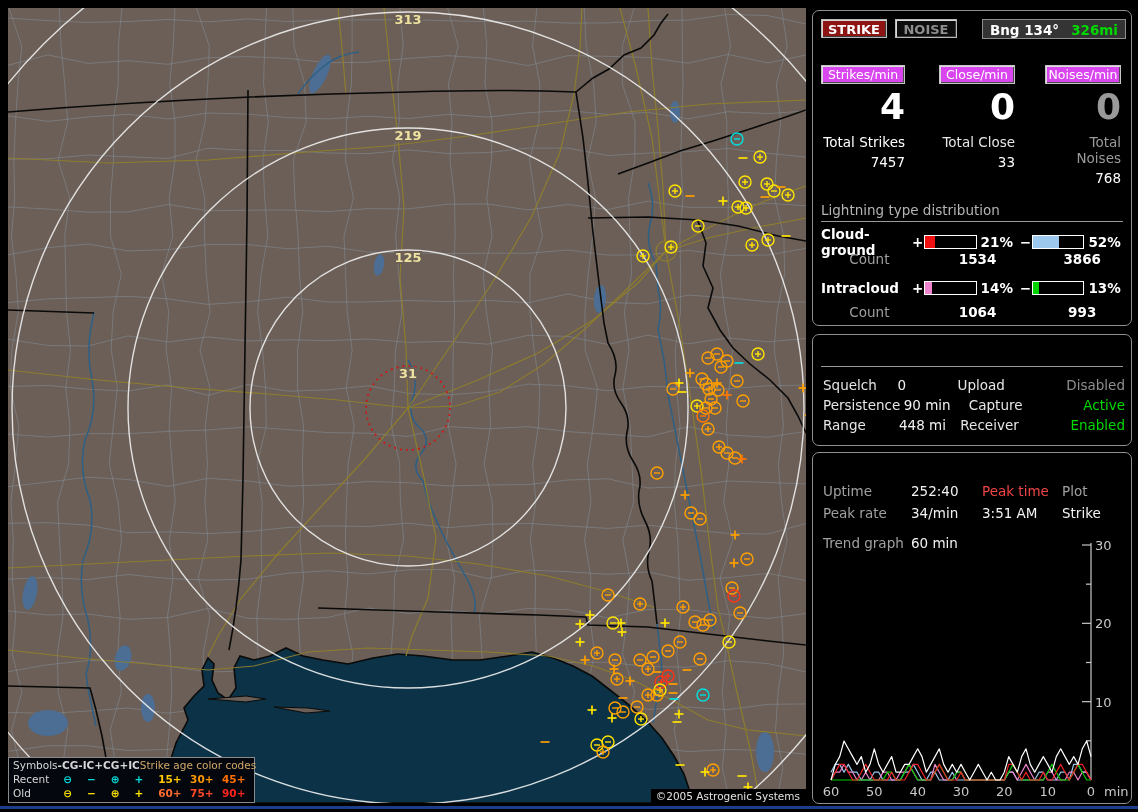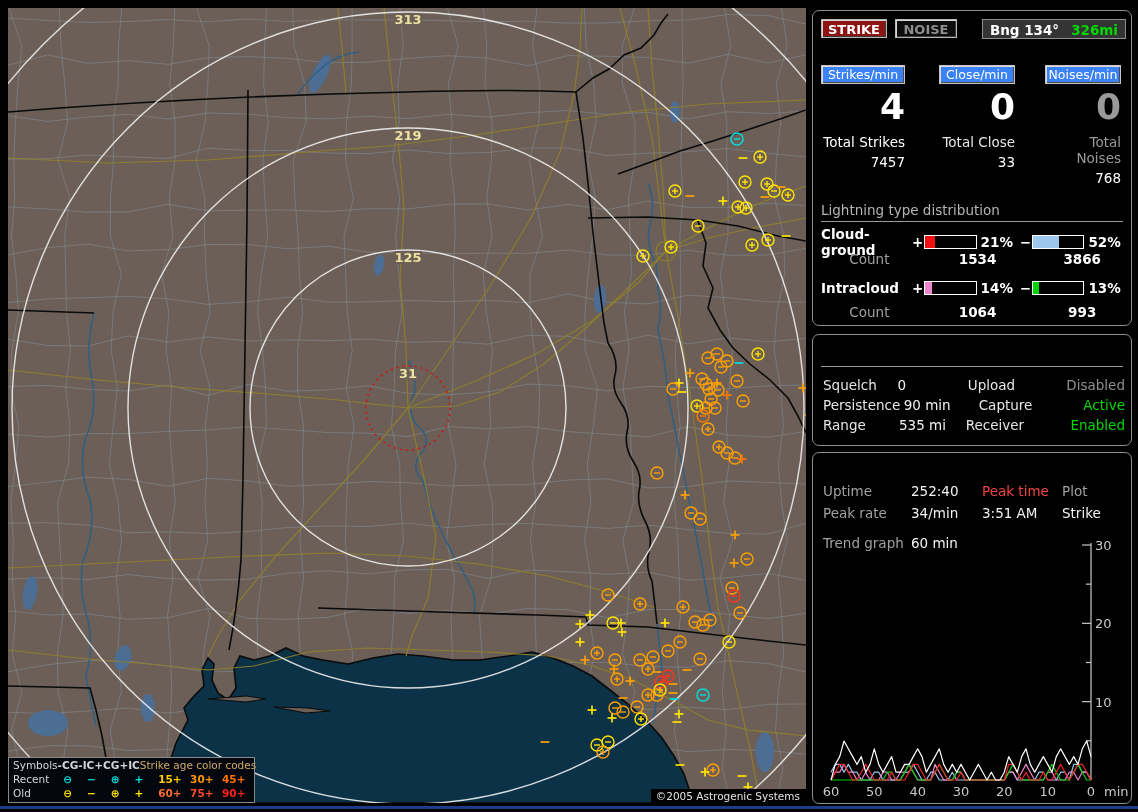--- a/index.html
+++ b/index.html
@@ -28,40 +28,40 @@
         font-weight:bold;font-size:13px;border:1px solid #b9b9b9;
         box-shadow:inset 1px 1px 0 #d8d8d8, inset -1px -1px 0 #3a3a3a;box-sizing:border-box;}
   #lamp-strike{left:8px;width:66px;}
   #lamp-noise{left:82px;width:62px;}
   #bngbox{position:absolute;top:8px;right:5px;height:20px;line-height:20px;background:#343434;
           border:1px solid #8f8f8f;padding:0 7px;font-weight:bold;font-size:13.5px;box-sizing:border-box;}
   #bngbox .bng-label{color:#fff;margin-right:12px;}
   .ratecol{position:absolute;text-align:right;}
   #rc0{left:8px;width:84px;} #rc1{left:126px;width:76px;} #rc2{left:232px;width:76px;}
   .chip{display:block;margin-top:54px;height:17px;line-height:17px;text-align:center;
-        background:#3b82f6;color:#fff;font-size:12.5px;border:1px solid #c4c4c4;
+        background:#d946ef;color:#fff;font-size:12.5px;border:1px solid #c4c4c4;
         box-shadow:inset 1px 1px 0 #dcdcdc, inset -1px -1px 0 #4a4a4a;}
   .bigval{font-size:36px;font-weight:bold;line-height:40px;margin-top:3px;}
   .totlab{margin-top:7px;font-size:13.5px;}
   .totval{margin-top:4px;color:#fff;}
   #dist-title{position:absolute;left:8px;right:8px;top:191px;color:#b4b4b4;
               border-bottom:1px solid #9a9a9a;padding-bottom:3px;}
   .distrow{position:absolute;left:8px;right:4px;display:flex;align-items:center;font-weight:bold;}
   .countrow{position:absolute;left:8px;right:4px;display:flex;text-align:center;}
   .dlabel{width:96px;color:#fff;}
   .dim{color:#a0a0a0;font-weight:normal;}
   .sign{width:13px;text-align:center;color:#fff;}
   .bar{width:54px;height:12px;border:1px solid #fff;background:#000;display:inline-block;}
   .bar i{display:block;height:100%;}
   .pct{width:41px;padding-left:4px;color:#fff;}
   .cnt{width:100px;padding-left:15px;font-weight:bold;color:#fff;}
   #datetime{position:absolute;left:10px;top:5px;font-size:19px;font-weight:bold;}
   #date-rule{position:absolute;left:8px;right:8px;top:31px;border-bottom:1px solid #9a9a9a;}
   .srow{position:absolute;left:10px;right:6px;display:flex;}
-  .sl1{width:88px;color:#e6e6e6;} .sv1{width:71px;} .sl2{width:80px;color:#e6e6e6;text-align:center;} .sv2{flex:1;margin-left:41px;}
+  .sl1{width:88px;color:#e6e6e6;} .sv1{width:71px;} .sl2{width:80px;color:#e6e6e6;} .sv2{flex:1;margin-left:41px;}
   .grow{position:absolute;left:10px;right:6px;display:flex;margin-top:20px;}
   .gl{width:88px;color:#a0a0a0;} .g2{width:71px;} .g3{width:80px;} .g4{flex:1;}
   #trend-svg{position:absolute;left:3px;top:85px;}
   
   #bottom-edge{position:absolute;left:0;right:0;top:806px;height:3px;}
 </style>
 </head>
 <body>
 
 <div id="map">
@@ -521,21 +521,21 @@
     <span class="sv2" style="color: rgb(142, 142, 142);">Disabled</span>
   </div>
   <div class="srow" style="top:62px">
     <span class="sl1">Persistence</span>
     <span class="sv1" style="color: rgb(242, 242, 242);">90 min</span>
     <span class="sl2">Capture</span>
     <span class="sv2" style="color: rgb(0, 216, 0);">Active</span>
   </div>
   <div class="srow" style="top:82px">
     <span class="sl1">Range</span>
-    <span class="sv1" style="color: rgb(242, 242, 242);">535 mi</span>
+    <span class="sv1" style="color: rgb(242, 242, 242);">448 mi</span>
     <span class="sl2">Receiver</span>
     <span class="sv2" style="color: rgb(0, 216, 0);">Enabled</span>
   </div>
 </div>
 
 <div id="box3" class="pbox">
   <div class="grow" style="top:10px">
     <span class="gl">Uptime</span>
     <span class="g2" style="color: rgb(242, 242, 242);">252:40</span>
     <span class="g3" style="color: #ef4444;">Peak time</span>

